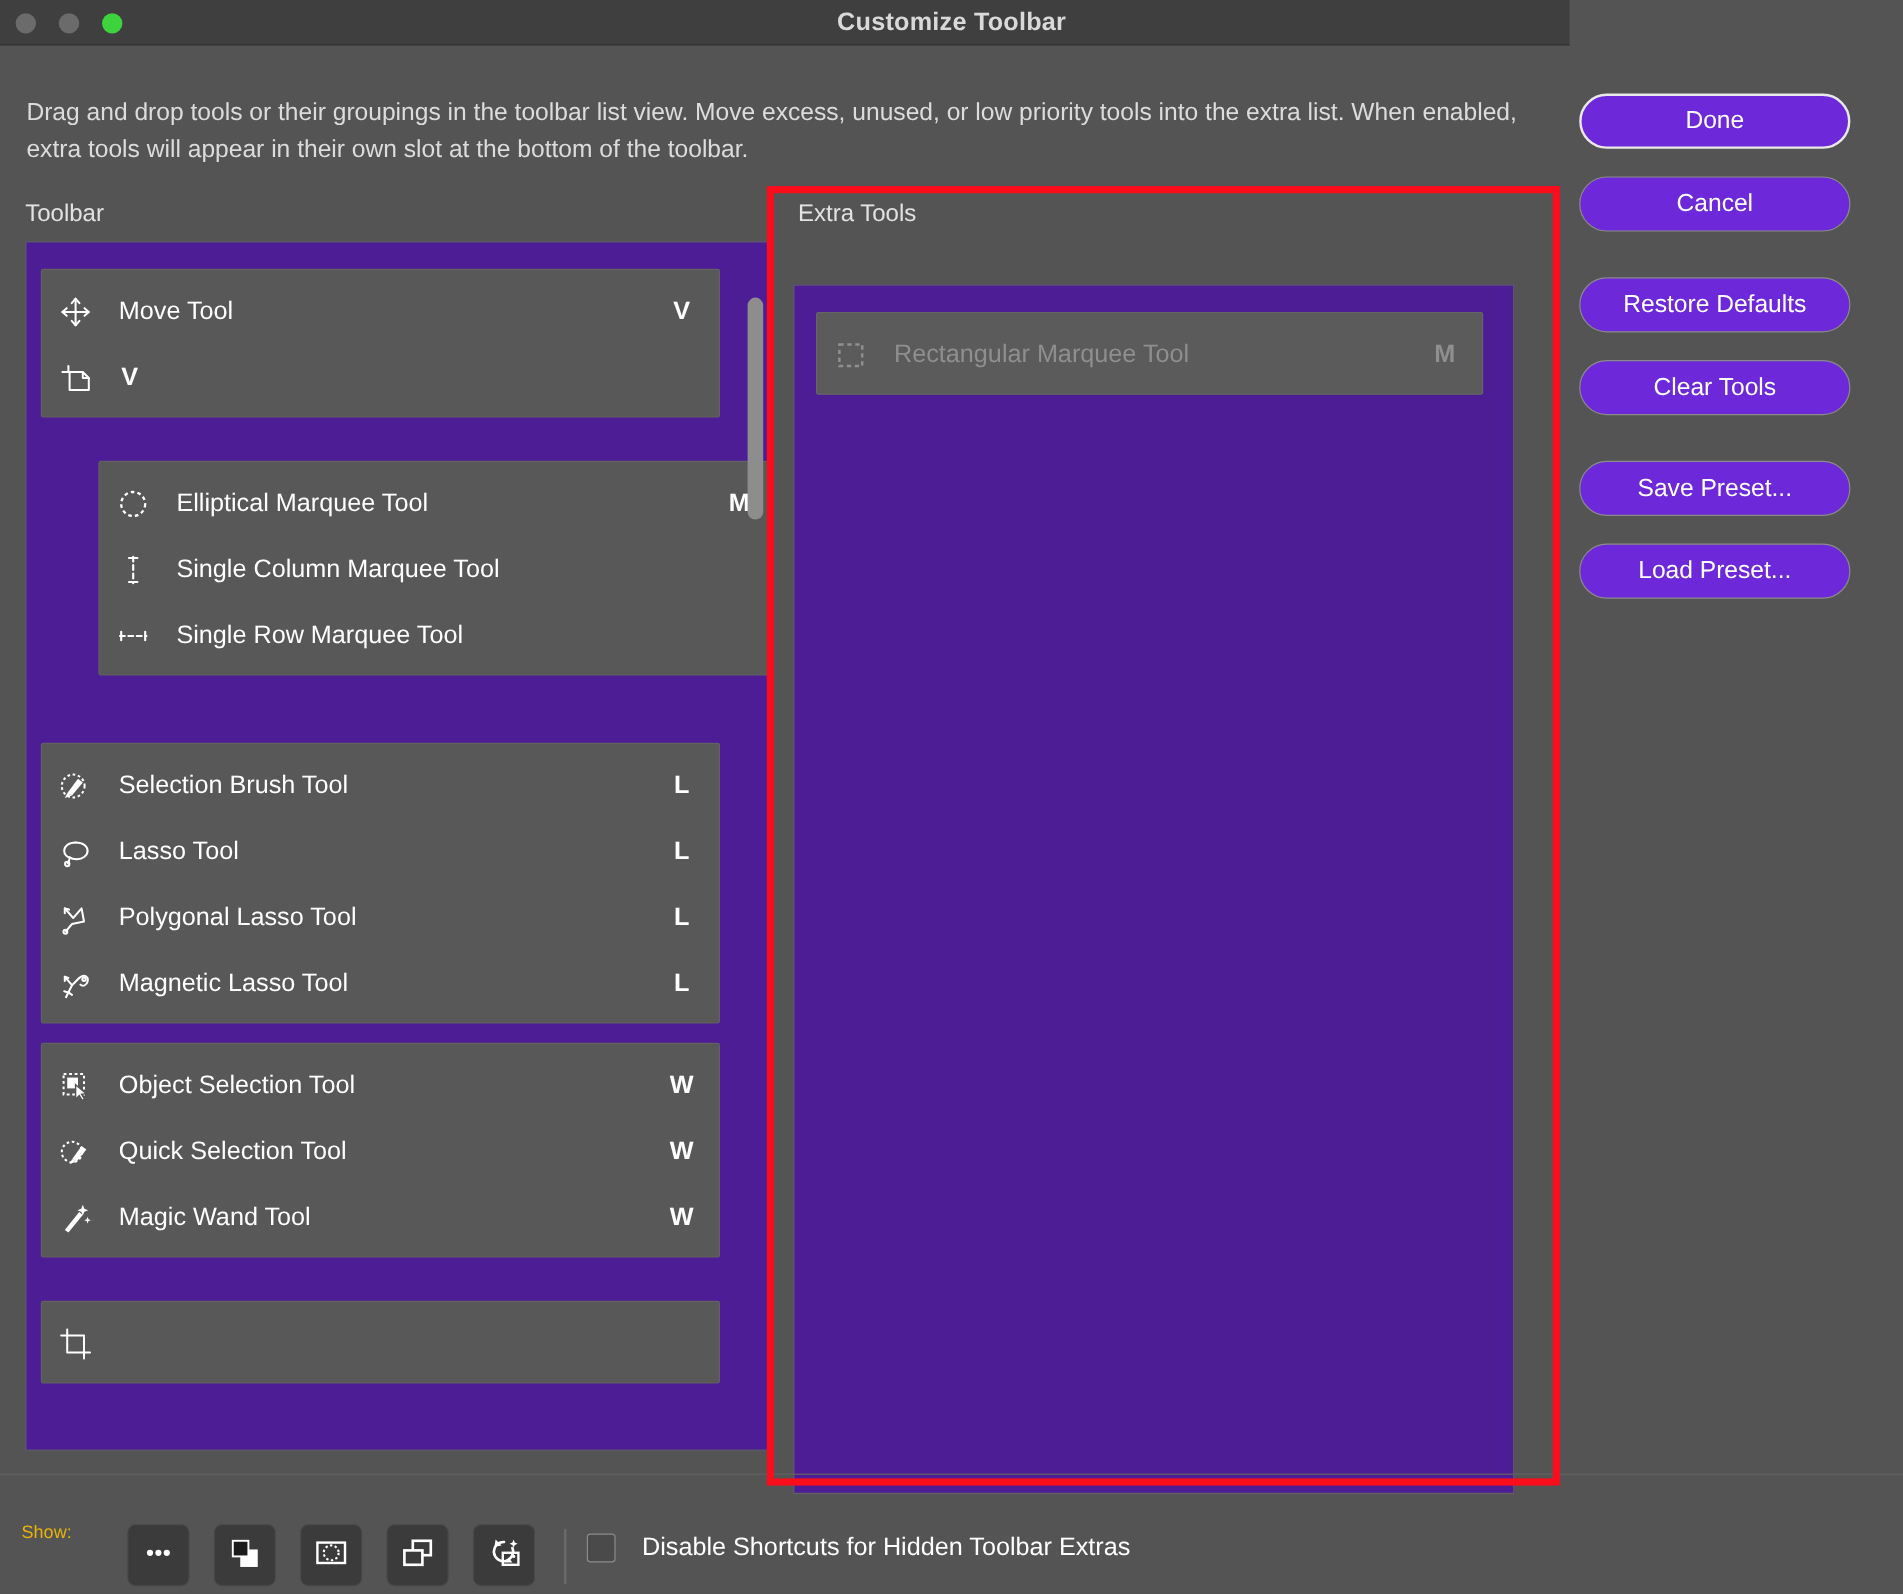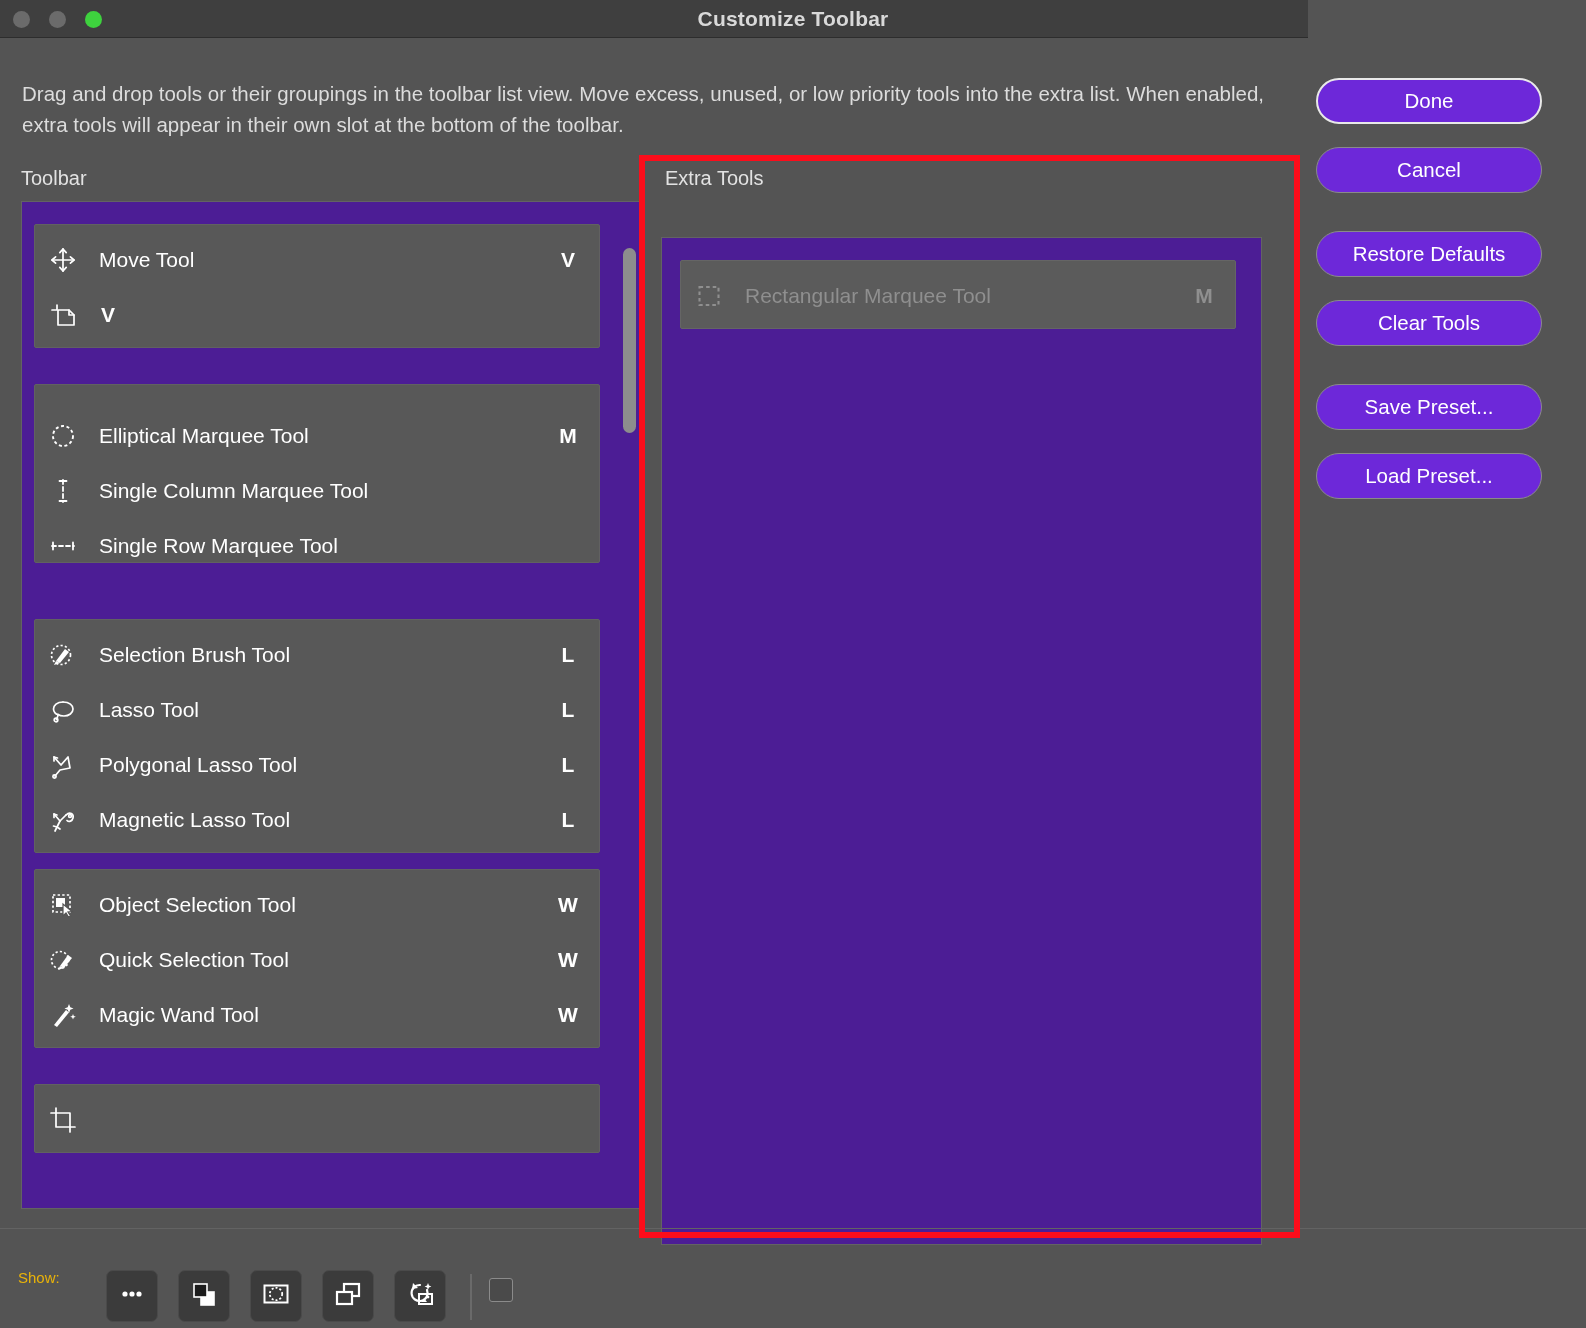--- a/index.html
+++ b/index.html
@@ -198,21 +198,21 @@
                 <g stroke="#ffffff" fill="none" stroke-width="1.7" stroke-linecap="round" stroke-linejoin="round">
       <path d="M9 5 L9 10 M4 10 L9 10"></path>
       <path d="M10 10 L21 10 L26 15 L26 25 L10 25 Z"></path>
       <path d="M21 10 L21 15 L26 15"></path>
                 </g>
               </svg>
             </span>
             <span class="tool-key">V</span>
           </div>
         </div>
-        <div class="group" style="top: 182px; height: 179px; padding-top: 23px;">
+        <div class="group" style="top: 182px; height: 179px; padding-top: 7px; margin-left: 48px;">
           <div class="tool-row">
             <span class="tool-icon">
               <svg width="30" height="30" viewBox="0 0 30 30">
       <circle cx="15" cy="15" r="10" stroke="#ffffff" fill="none" stroke-width="1.9" stroke-dasharray="3 2.6"></circle>
               </svg>
             </span>
             <span class="tool-label">Elliptical Marquee Tool</span>
             <span class="tool-key">M</span>
           </div>
           <div class="tool-row">
@@ -420,15 +420,16 @@
         <rect x="15" y="16" width="13" height="10" fill="none" stroke="#ffffff" stroke-width="2"></rect>
         <path d="M17 24 L20 20 L23 24 Z" fill="#ffffff"></path>
         <circle cx="24" cy="19" r="1.4" fill="#ffffff"></circle>
         <path d="M24 5 l1 2.4 2.4 1 -2.4 1 -1 2.4 -1-2.4 -2.4-1 2.4-1 Z" fill="#ffffff"></path>
           </svg></span>
       </div>
     </div>
   <div class="divider"></div>
   <div class="chk-wrap">
     <span class="checkbox"></span>
+    <span class="chk-label">Disable Shortcuts for Hidden Toolbar Extras</span>
   </div>
 
 </div>
 
 </body></html>

